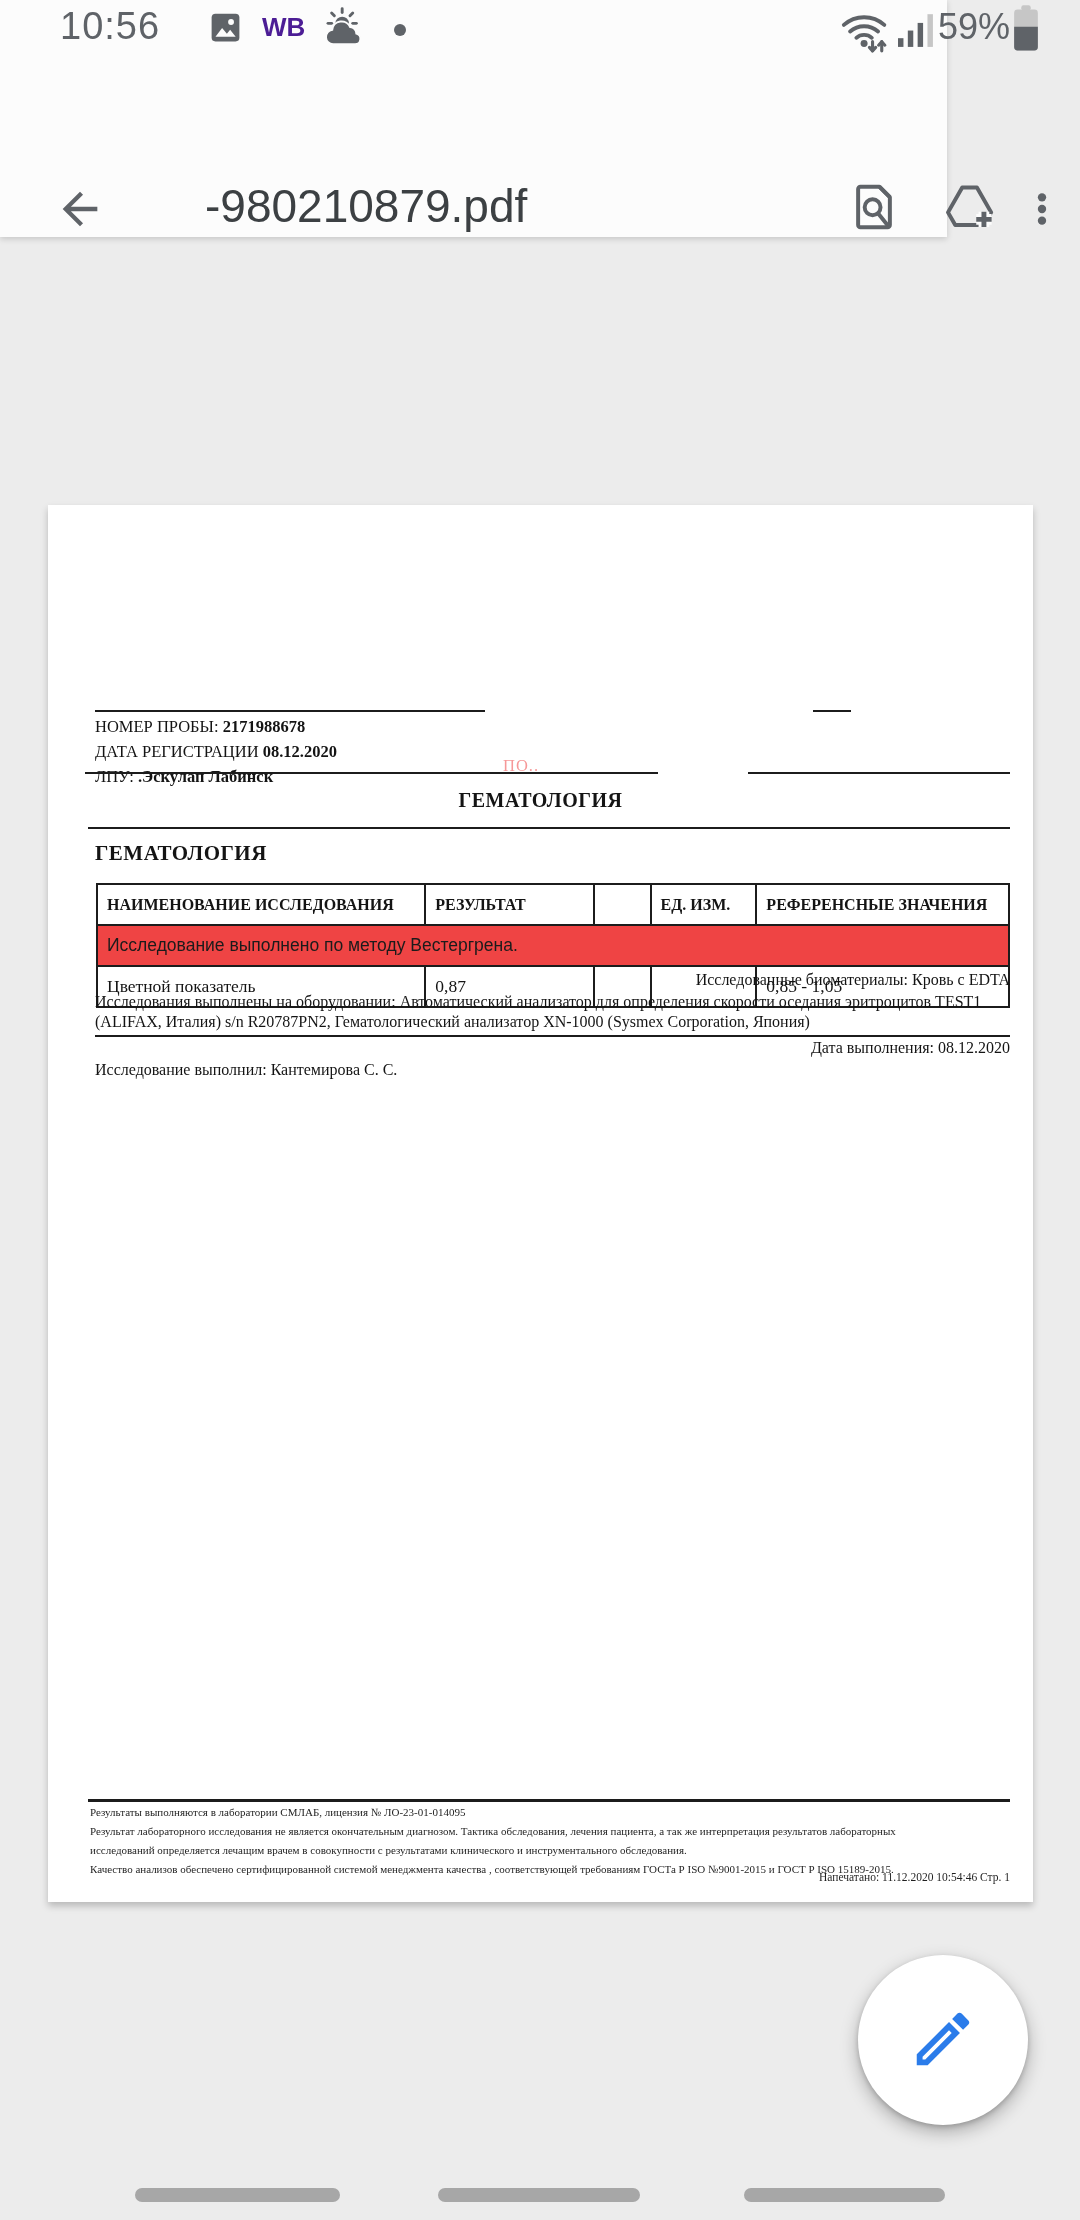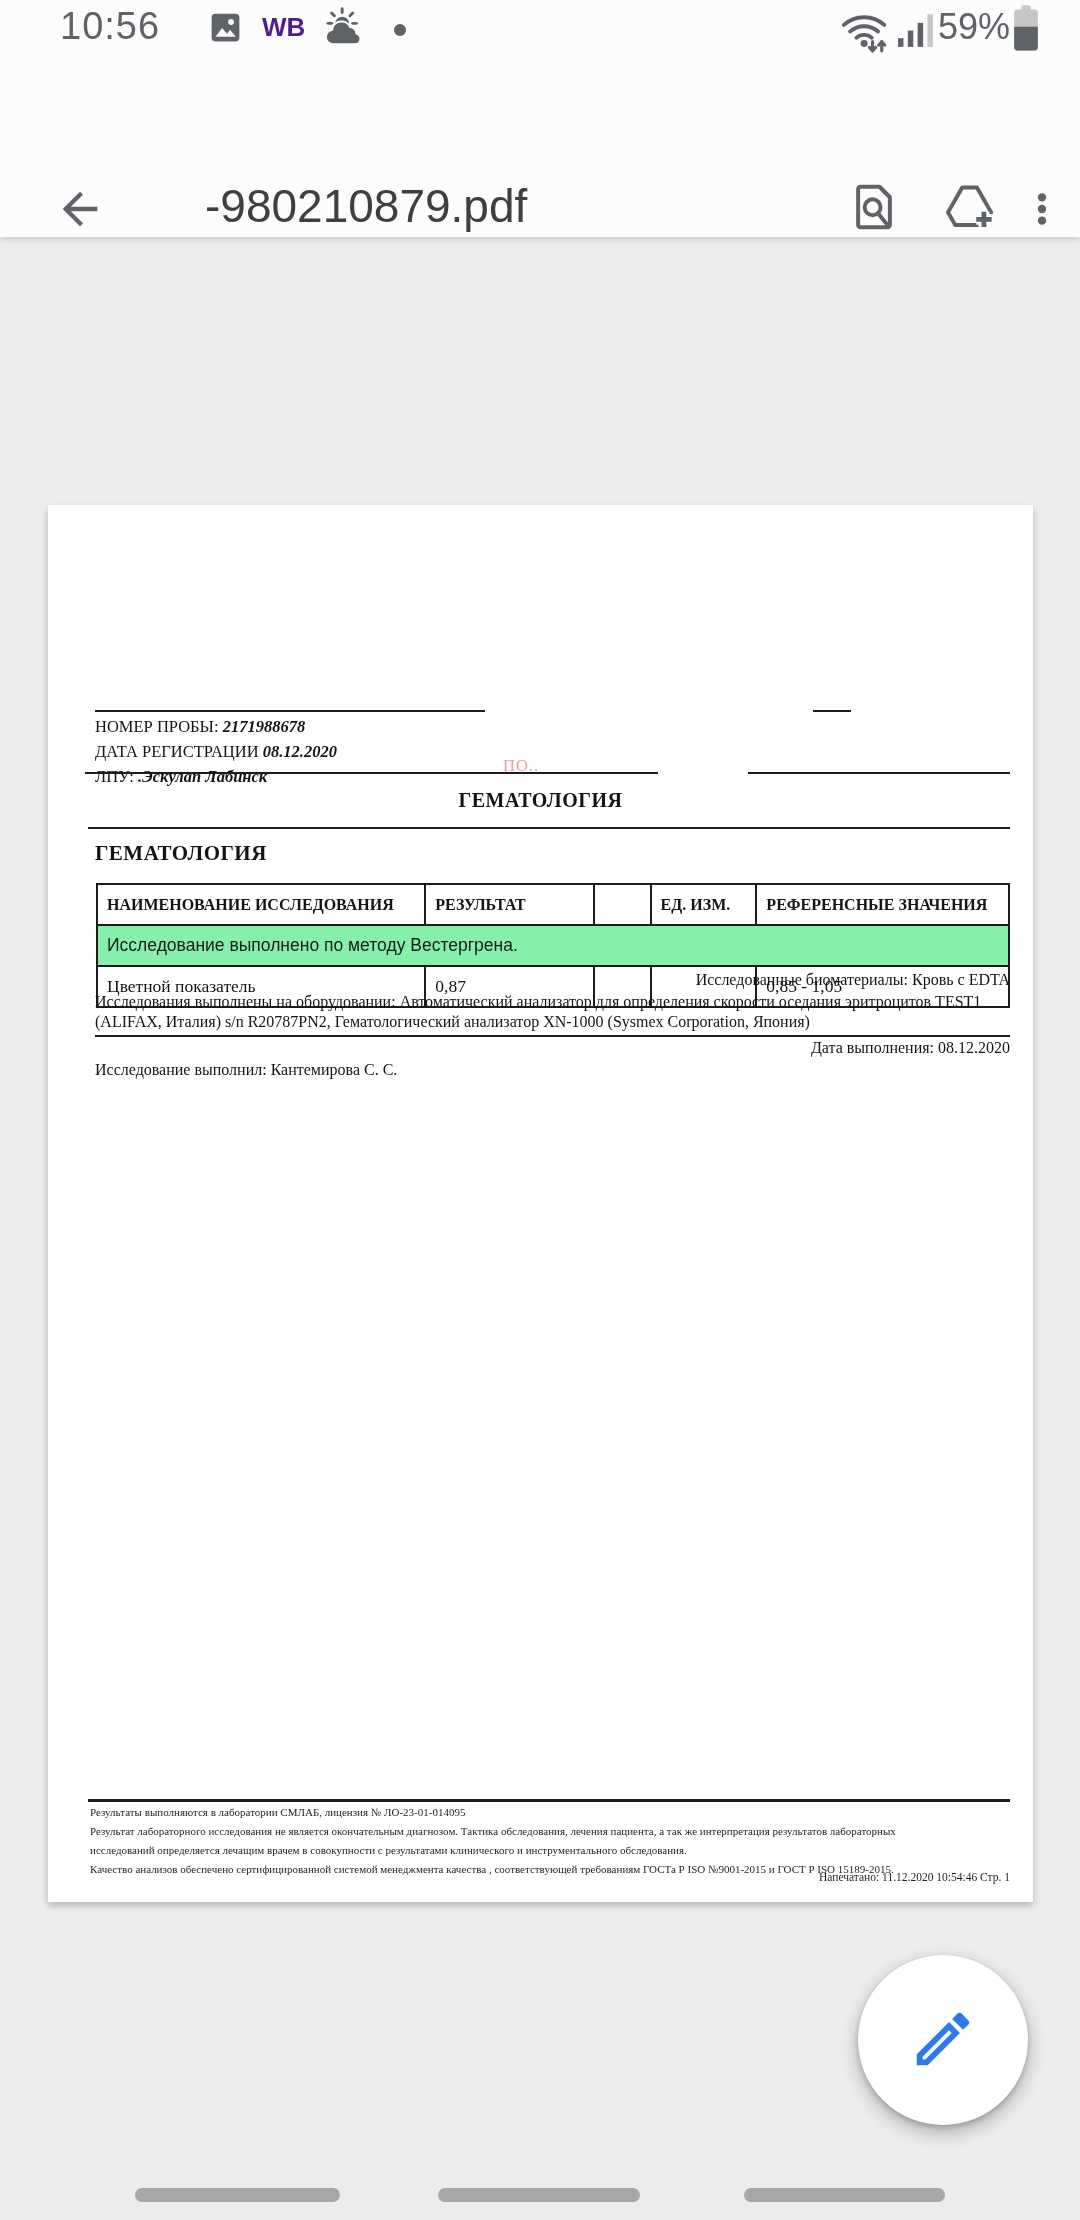--- a/index.html
+++ b/index.html
@@ -2,21 +2,21 @@
 <html><head>
 <meta charset="utf-8">
 <style>
   html,body{margin:0;padding:0;}
   body{
     width:1080px;height:2220px;position:relative;overflow:hidden;
     background:#ececec;font-family:"Liberation Sans",sans-serif;
     -webkit-font-smoothing:antialiased;
   }
   
-  .top-chrome{position:absolute;top:0;left:0;width:1080px;height:237px;background:#fcfcfc;
+  .top-chrome{position:absolute;top:0;left:0;width:947px;height:237px;background:#fcfcfc;
     box-shadow:0 2px 6px rgba(0,0,0,.16);}
   .status-bar{position:absolute;top:0;left:0;width:1080px;height:57px;}
   .sb-time{position:absolute;left:60px;top:5px;font-size:38px;color:#5f6368;letter-spacing:1px;}
   .sb-icon{position:absolute;top:9px;}
   .sb-text{position:absolute;top:12px;font-size:26px;font-weight:bold;color:#4c1d95;}
   .sb-dot{position:absolute;left:394px;top:24px;width:12px;height:12px;border-radius:50%;background:#5f6368;}
   .sb-pct{position:absolute;left:938px;top:6px;font-size:36px;color:#5f6368;}
   
   .app-bar{position:absolute;top:57px;left:0;width:1080px;height:180px;}
   .ab-back{position:absolute;left:52px;top:125px;width:56px;height:56px;border:none;background:transparent;padding:0;cursor:pointer;}
@@ -24,29 +24,29 @@
   .ab-action{position:absolute;top:122px;width:58px;height:58px;border:none;background:transparent;padding:0;cursor:pointer;}
   .ab-search{left:845px;}
   .ab-driveadd{left:940px;}
   .ab-more{left:1022px;top:124px;width:40px;}
   
   .page{position:absolute;left:48px;top:505px;width:985px;height:1397px;background:#ffffff;
     box-shadow:0 4px 7px rgba(0,0,0,.22);
     font-family:"Liberation Serif","DejaVu Serif",serif;color:#141414;}
   .rule{position:absolute;height:2px;background:#1c1c1c;}
   .hline{position:absolute;left:47px;white-space:nowrap;font-size:16.5px;}
-  .hline b{font-weight:bold;font-style:italic;}
+  .hline b{font-weight:bold;}
   .faded{position:absolute;left:455px;top:251px;font-size:16.5px;color:#ef4444;opacity:.55;letter-spacing:1px;}
   .doc-title{position:absolute;left:0;top:284px;width:100%;text-align:center;font-weight:bold;font-size:20px;letter-spacing:.5px;}
   .section-heading{position:absolute;left:47px;top:336px;font-weight:bold;font-size:21px;letter-spacing:.5px;}
   table.results{position:absolute;left:48px;top:378px;width:914px;border-collapse:collapse;table-layout:fixed;}
   table.results th,table.results td{border:2px solid #1c1c1c;height:39px;padding:0 9px;
     font-size:17.5px;text-align:left;vertical-align:middle;overflow:hidden;white-space:nowrap;}
   table.results th{font-size:16px;font-weight:bold;}
-  td.note-row{background:#86efac;font-family:"Liberation Sans",sans-serif;font-size:17px;color:#1b1b1b;margin-top:16px;}
+  td.note-row{background:#ef4444;font-family:"Liberation Sans",sans-serif;font-size:17px;color:#1b1b1b;margin-top:16px;}
   .note-line{position:absolute;font-size:16px;white-space:nowrap;}
   .r-align{right:23px;text-align:right;}
   .equipment{position:absolute;left:47px;top:487px;width:915px;text-align:left;font-size:16px;line-height:20px;}
   .executor{left:47px;top:556px;}
   .footer-text{position:absolute;left:42px;width:922px;font-size:11px;line-height:19px;color:#1f1f1f;}
   .printed{position:absolute;right:23px;top:1366px;font-size:11.5px;color:#1f1f1f;}
   
   .fab{position:absolute;left:858px;top:1955px;width:170px;height:170px;border-radius:50%;
     background:#ffffff;border:none;box-shadow:0 7px 18px rgba(0,0,0,.28),0 2px 5px rgba(0,0,0,.18);
     display:flex;align-items:center;justify-content:center;cursor:pointer;}

